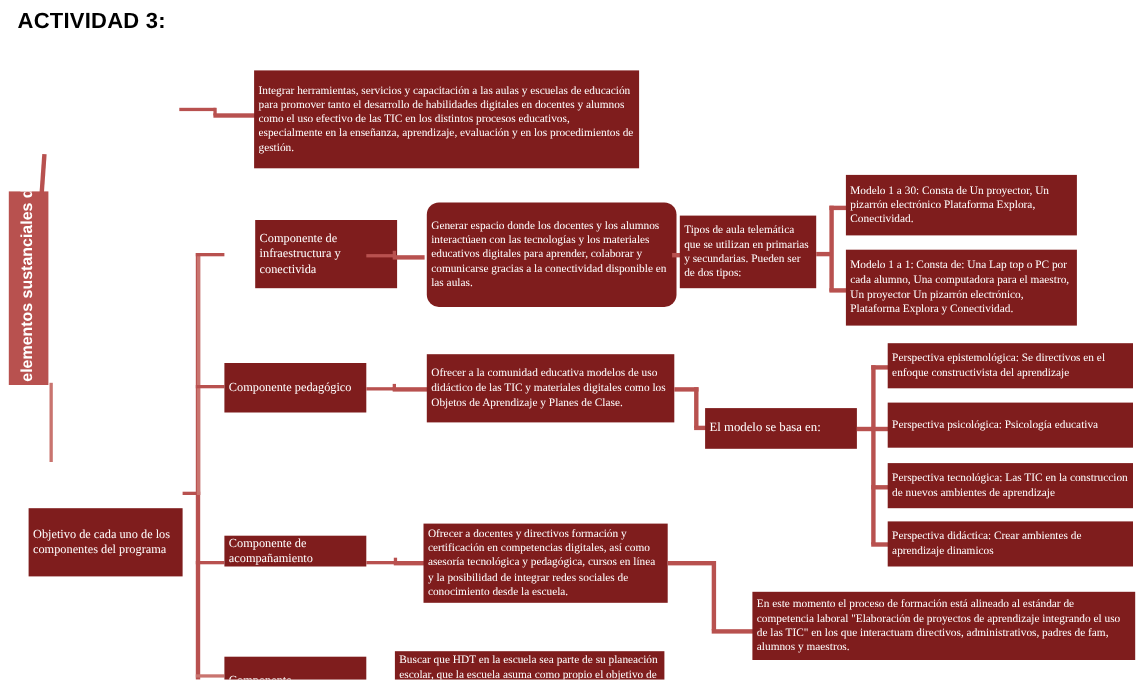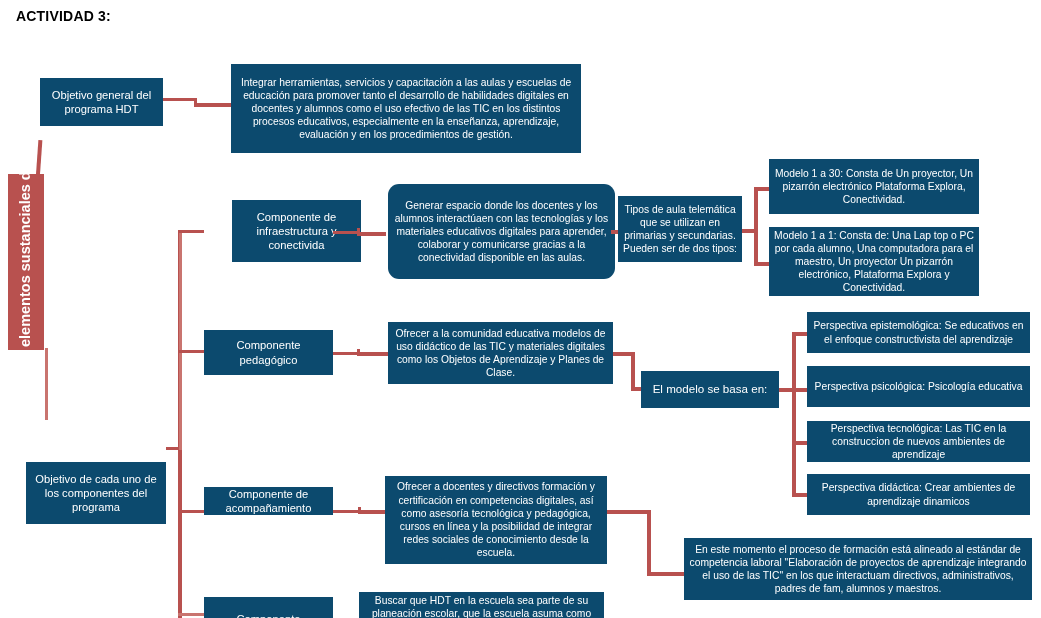--- a/index.html
+++ b/index.html
@@ -14,37 +14,37 @@
     position: relative;
     width: 1041px;
     height: 618px;
     overflow: hidden;
     background: #ffffff;
   }
   .title {
     position: absolute;
     left: 16px;
     top: 8px;
-    font-size: 14px;
+    font-size: 20px;
     font-weight: bold;
     color: #000000;
     letter-spacing: 0.2px;
   }
   .node {
     position: absolute;
-    background: #0c4a6e;
+    background: #7f1d1d;
     color: #ffffff;
     box-sizing: border-box;
     display: flex;
     align-items: center;
     justify-content: center;
-    text-align: center;
     line-height: 1.28;
     padding: 2px 4px;
     overflow: hidden;
+    font-family: Liberation Serif, serif;
   }
   .node span {
     display: block;
     width: 100%;
   }
   .n-sm { font-size: 10.3px; }
   .n-md { font-size: 11.2px; }
   .n-lg { font-size: 11.6px; }
 
   
@@ -87,23 +87,20 @@
   <div class="title">ACTIVIDAD 3:</div>
 
   <div class="vlabel" style="left:8px; top:174px; width:36px; height:176px;">
     <div class="vtext" style="width:170px;">elementos sustanciales del Programa HDT</div>
   </div>
 
   <div class="ln ln-thick-v" style="left:37px; top:140px; height:40px; transform: rotate(4deg);"></div>
 
   <div class="ln ln-v ln-pale" style="left:45px; top:348px; height:72px;"></div>
 
-  <div class="node n-md" style="left:40px; top:78px; width:123px; height:48px;">
-    <span>Objetivo general del programa HDT</span>
-  </div>
 
   <div class="ln ln-h" style="left:163px; top:98px; width:33px;"></div>
   <div class="ln ln-v" style="left:194px; top:98px; height:7px;"></div>
   <div class="ln ln-thick-h" style="left:194px; top:103px; width:39px;"></div>
 
   <div class="node n-sm" style="left:231px; top:64px; width:350px; height:89px;">
     <span>Integrar herramientas, servicios y capacitación a las aulas y escuelas de educación para promover tanto el desarrollo de habilidades digitales en docentes y alumnos como el uso efectivo de las TIC en los distintos procesos educativos, especialmente en la enseñanza, aprendizaje, evaluación y en los procedimientos de gestión.</span>
   </div>
 
   <div class="node n-md" style="left:26px; top:418px; width:140px; height:62px;margin-top:44px;">
@@ -171,41 +168,41 @@
   </div>
 
   <div class="ln ln-thick-h" style="left:779px; top:388px; width:15px;"></div>
   <div class="ln ln-thick-v" style="left:792px; top:332px; height:163px;"></div>
   <div class="ln ln-thick-h" style="left:792px; top:332px; width:17px;"></div>
   <div class="ln ln-thick-h" style="left:792px; top:388px; width:17px;"></div>
   <div class="ln ln-thick-h" style="left:792px; top:441px; width:17px;"></div>
   <div class="ln ln-thick-h" style="left:792px; top:493px; width:17px;"></div>
 
   <div class="node n-sm" style="left:807px; top:312px; width:223px; height:41px;">
-    <span>Perspectiva epistemológica: Se educativos en el enfoque constructivista del aprendizaje</span>
+    <span>Perspectiva epistemológica: Se directivos en el enfoque constructivista del aprendizaje</span>
   </div>
   <div class="node n-sm" style="left:807px; top:421px; width:223px; height:41px;">
     <span>Perspectiva tecnológica: Las TIC en la construccion de nuevos ambientes de aprendizaje</span>
   </div>
   <div class="node n-sm" style="left:807px; top:366px; width:223px; height:41px;">
     <span>Perspectiva psicológica: Psicología educativa</span>
   </div>
   <div class="node n-sm" style="left:807px; top:474px; width:223px; height:41px;">
     <span>Perspectiva didáctica: Crear ambientes de aprendizaje dinamicos</span>
   </div>
 
   <div class="node n-md" style="left:204px; top:487px; width:129px; height:28px;">
     <span>Componente de acompañamiento</span>
   </div>
 
   <div class="ln ln-h" style="left:333px; top:510px; width:28px;"></div>
   <div class="ln ln-v" style="left:358px; top:507px; height:6px;"></div>
   <div class="ln ln-thick-h" style="left:358px; top:510px; width:29px;"></div>
 
-  <div class="node n-sm" style="left:385px; top:476px; width:222px; height:88px;">
+  <div class="node n-sm" style="left:385px; top:476px; width:222px; height:72px;">
     <span>Ofrecer a docentes y directivos formación y certificación en competencias digitales, así como asesoría tecnológica y pedagógica, cursos en línea y la posibilidad de integrar redes sociales de conocimiento desde la escuela.</span>
   </div>
 
   <div class="ln ln-thick-h" style="left:607px; top:510px; width:42px;"></div>
   <div class="ln ln-thick-v" style="left:647px; top:510px; height:63px;"></div>
   <div class="ln ln-thick-h" style="left:647px; top:572px; width:40px;"></div>
 
   <div class="node n-sm" style="left:684px; top:538px; width:348px; height:62px;">
     <span>En este momento el proceso de formación está alineado al estándar de competencia laboral "Elaboración de proyectos de aprendizaje integrando el uso de las TIC" en los que interactuam directivos, administrativos, padres de fam, alumnos y maestros.</span>
   </div>

